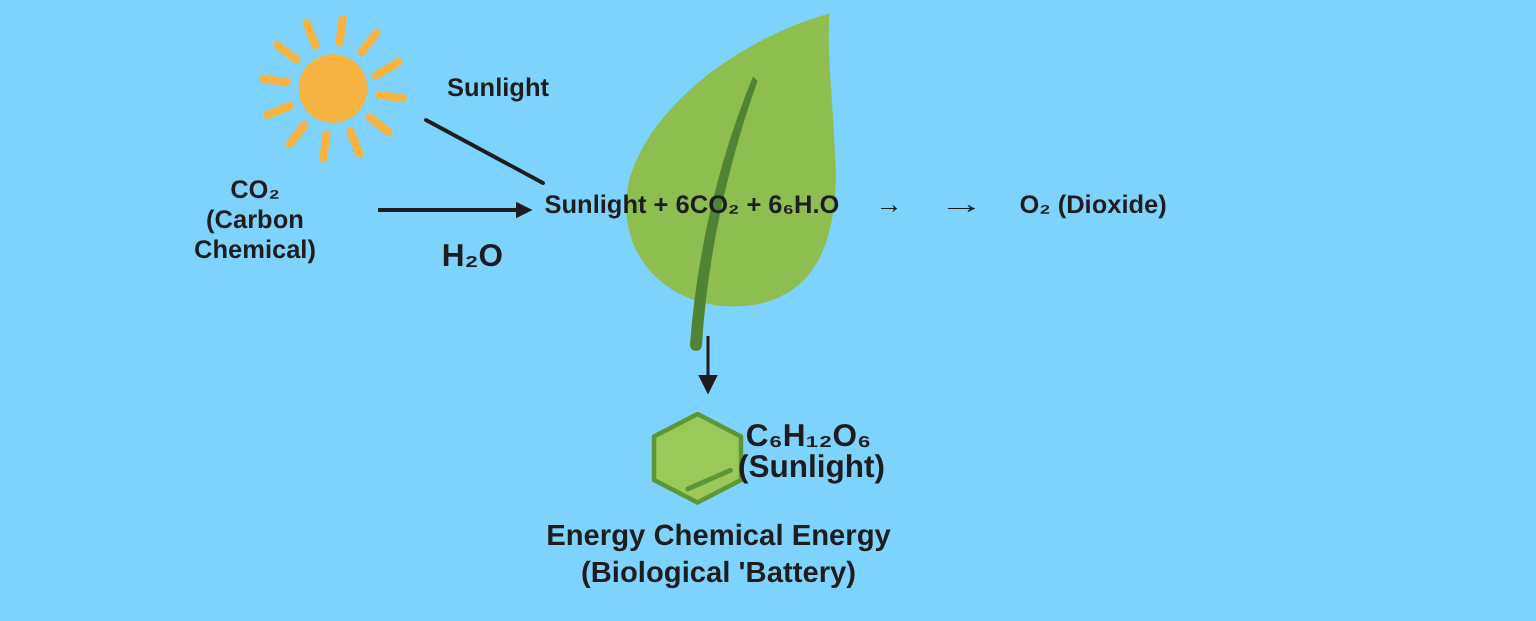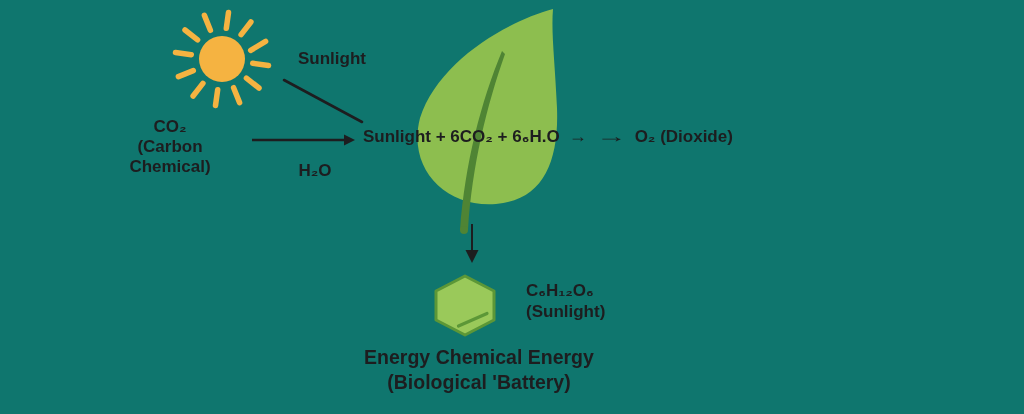--- a/index.html
+++ b/index.html
@@ -5,50 +5,50 @@
   * { box-sizing: border-box; margin: 0; padding: 0; }
   html, body { width: 1024px; height: 414px; }
   body {
     font-family: "Liberation Sans", "DejaVu Sans", sans-serif;
     background: #ffffff;
   }
   .canvas {
     position: relative;
     width: 1024px;
     height: 414px;
-    background: #0f766e;
+    background: #7dd3fc;
     overflow: hidden;
     color: #1d1d1f;
     font-weight: 700;
   }
   .abs { position: absolute; }
   .center { text-align: center; }
 
   .sun-svg   { left: 158px; top: 2px; }
   .beam-svg  { left: 278px; top: 74px; }
   .sunlight-label { left: 298px; top: 49px; font-size: 17px; }
 
   .co2-block { left: 96px; top: 117px; width: 148px; font-size: 17px; line-height: 20px; }
   .co2-arrow-svg { left: 249px; top: 131px; }
-  .water-block { left: 252px; top: 161px; width: 126px; font-size: 17px; line-height: 19px; }
+  .water-block { left: 252px; top: 161px; width: 126px; font-size: 21px; line-height: 19px; }
 
   .leaf-svg { left: 405px; top: 0px; z-index: 1; }
 
   .equation {
     left: 363px; top: 126px; z-index: 5;
-    display: flex; align-items: baseline; gap: 9px;
+    display: flex; align-items: baseline; gap: 24px;
     font-size: 17px; white-space: nowrap;
   }
   .arrow-glyph { font-size: 18px; }
   .arrow-long { display: inline-block; transform: scaleX(1.7); margin: 0 6px; }
 
   .down-arrow-svg { left: 462px; top: 221px; z-index: 2; }
 
   .hex-svg { left: 428px; top: 268px; }
-  .glucose-block { left: 492px; top: 281px; width: 94px; font-size: 17px; line-height: 20.5px; padding-left: 34px; }
+  .glucose-block { left: 492px; top: 281px; width: 94px; font-size: 21px; line-height: 20.5px; }
 
   .caption { left: 358px; top: 345px; width: 242px; font-size: 19.5px; line-height: 24.5px; }
 </style>
 </head>
 <body>
 
 <div class="canvas">
 
   <svg class="abs sun-svg" width="130" height="116" viewBox="0 0 130 116">
     <circle cx="64" cy="57" r="23" fill="#f5b341"></circle>

